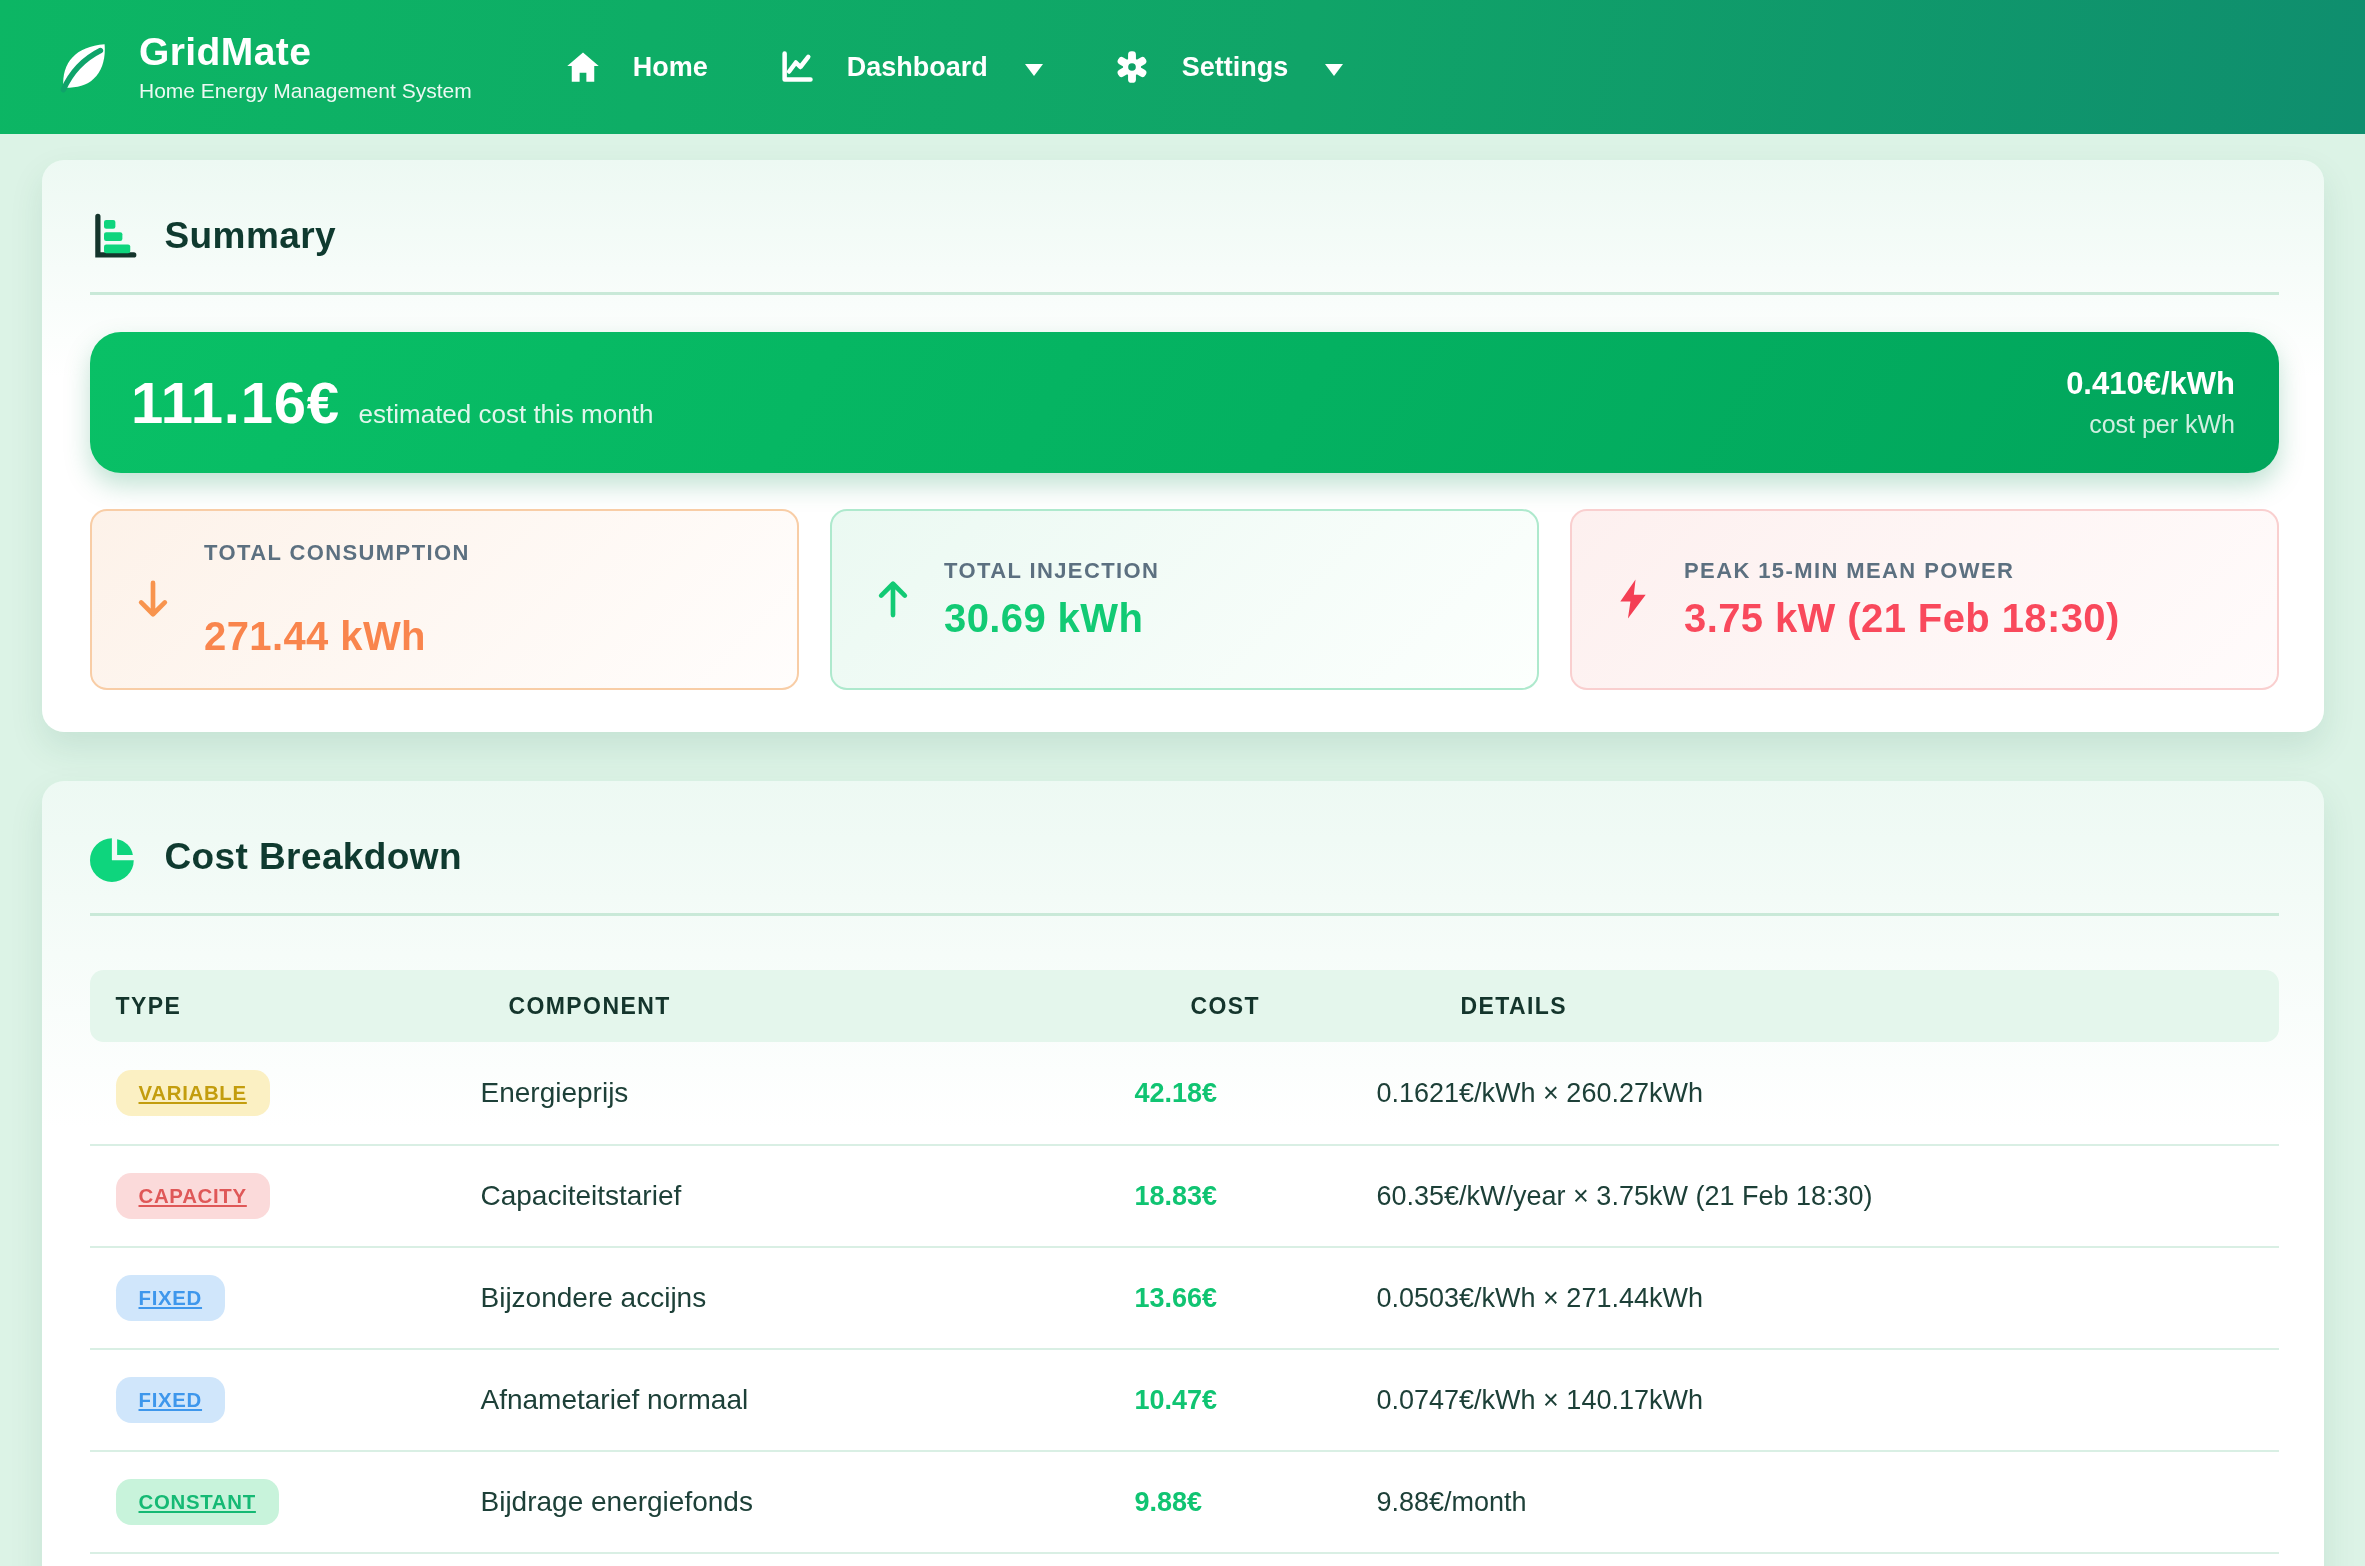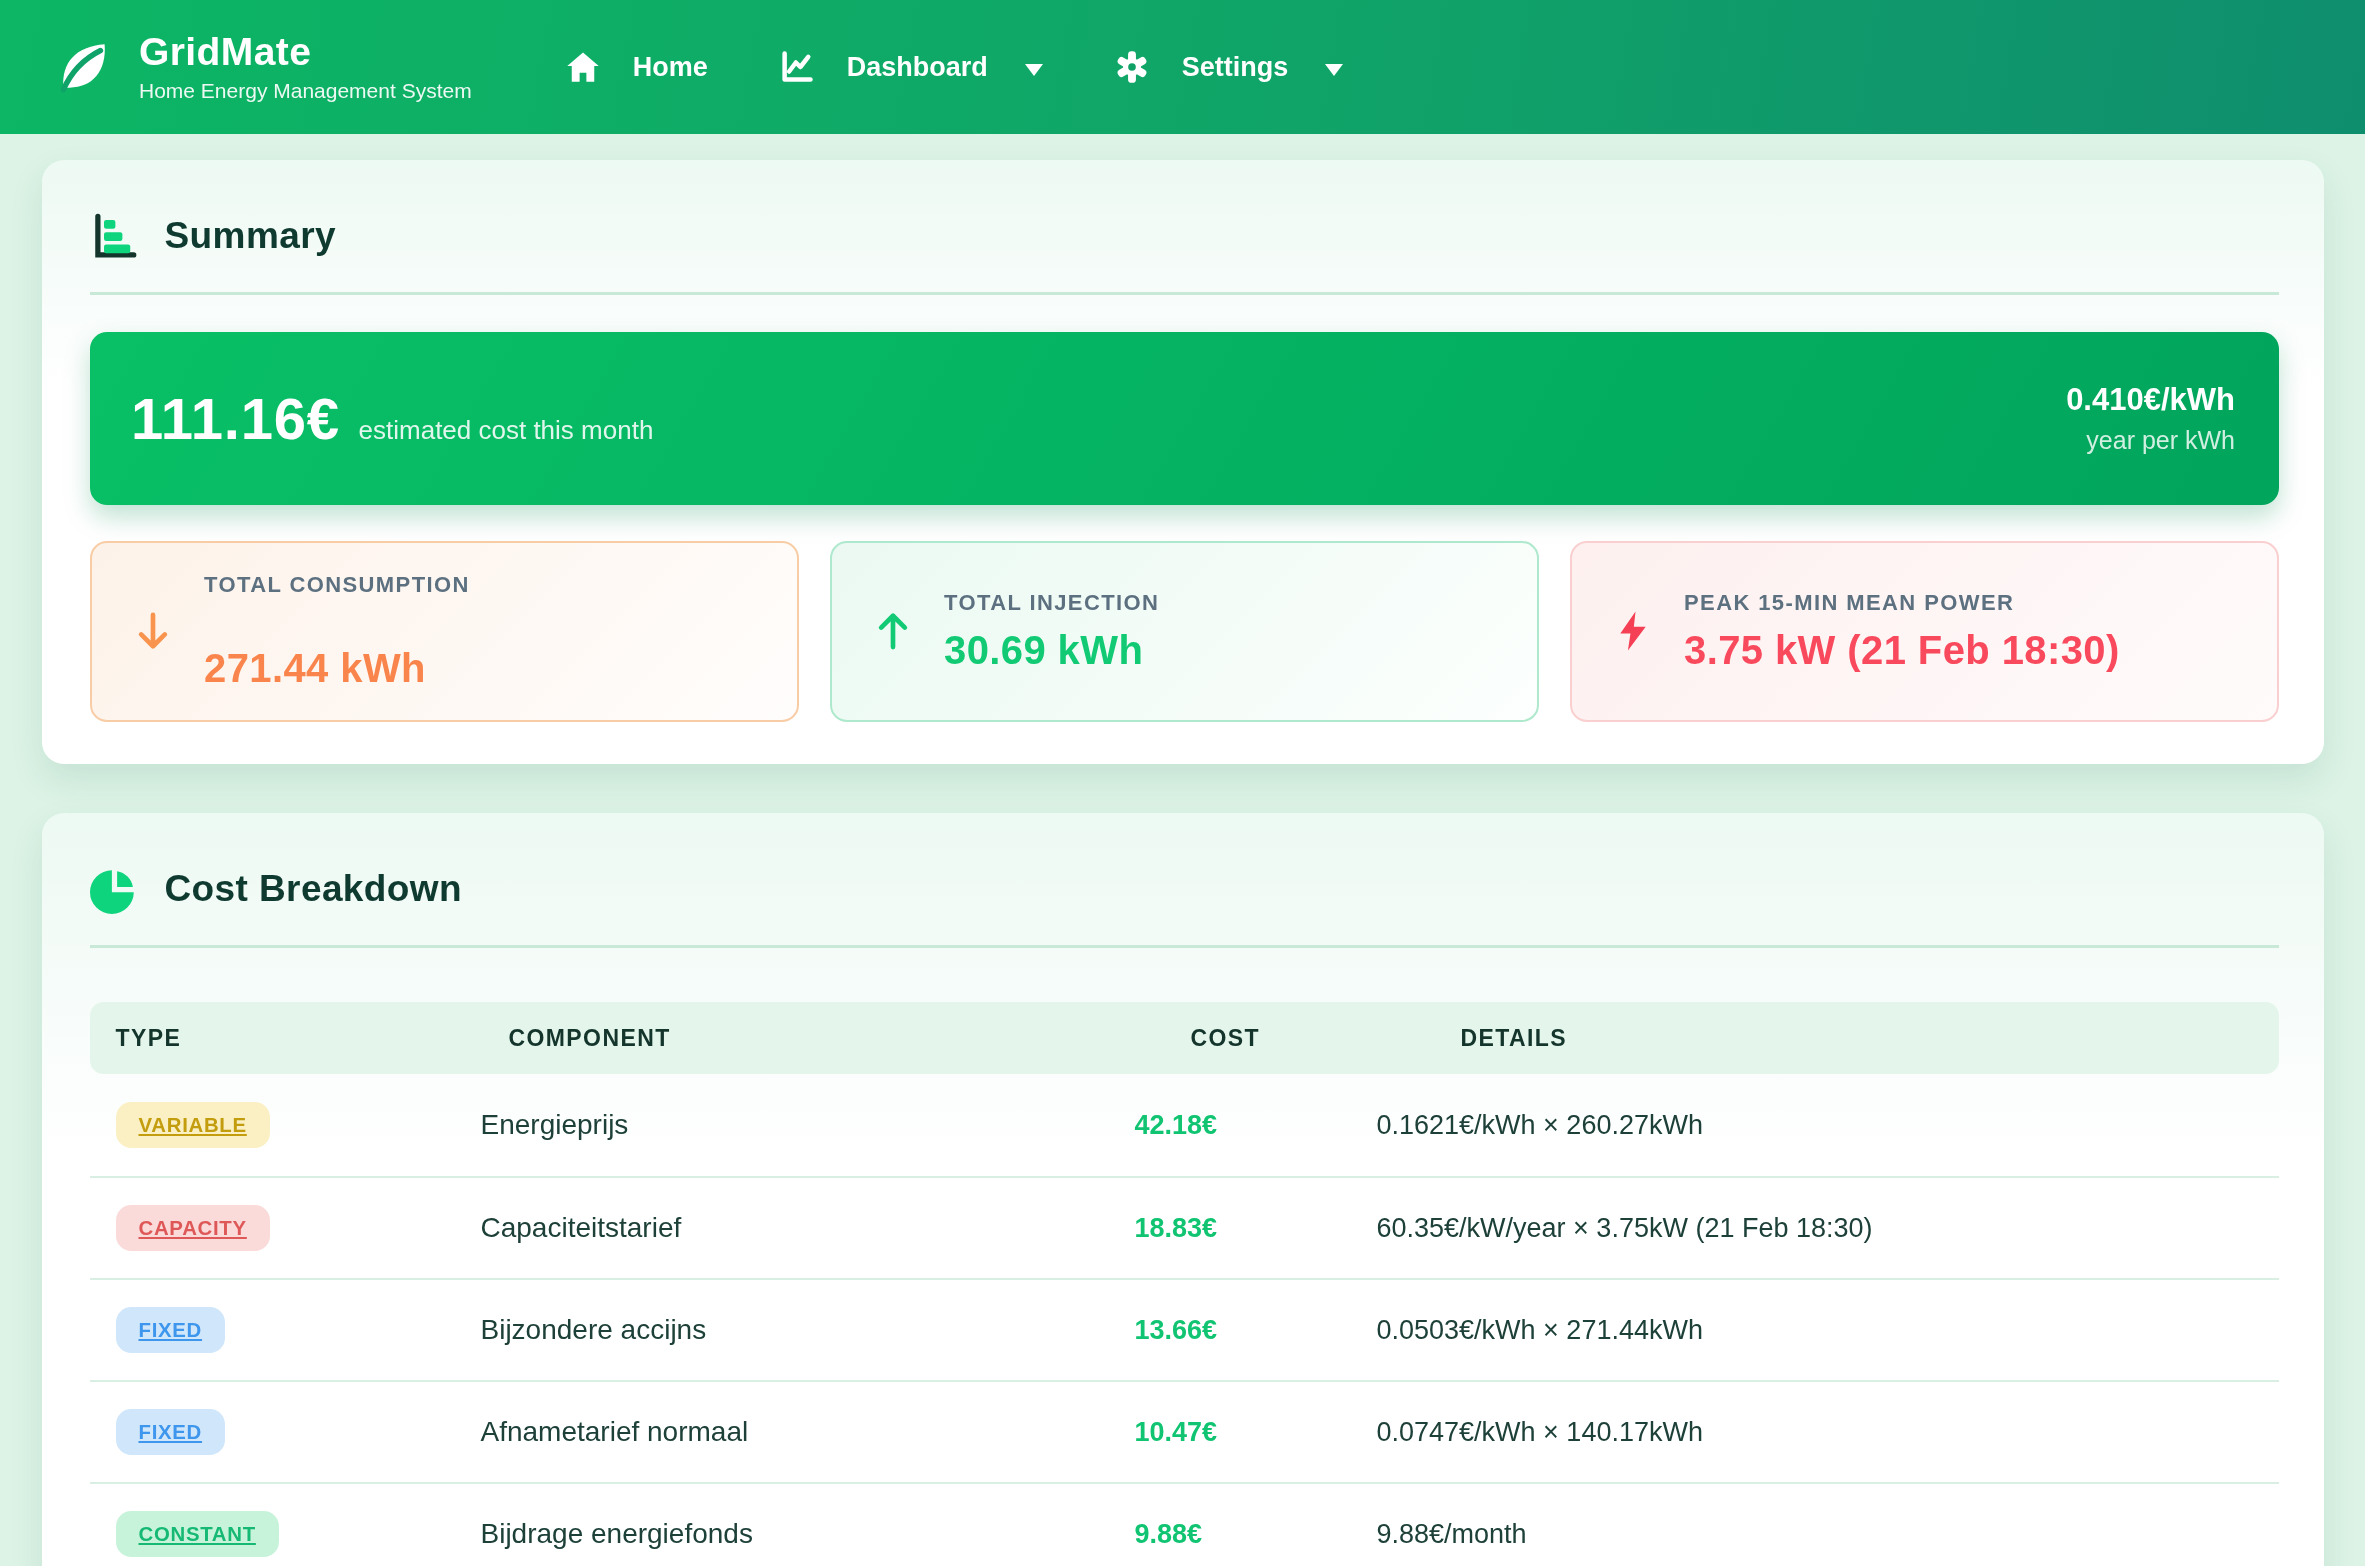--- a/index.html
+++ b/index.html
@@ -41,22 +41,22 @@
   }
   .card + .card { margin-top:49px; }
   .card-head { display:flex; align-items:center; gap:25.5px; height:71px; }
   .card-head svg { width:49px; height:49px; }
   .card-title { font-size:37px; font-weight:800; color:#0f3a2f; letter-spacing:0.4px; }
   .divider { border:none; border-top:3.4px solid #c9e9d8; margin:20.4px 0 0 0; }
 
   
   .banner {
     margin-top:37px;
-    height:173px;
-    border-radius:17px;
+    height:141px;
+    border-radius:31px;
     background:linear-gradient(120deg,#09c066 0%,#04b161 55%,#01a55c 100%);
     box-shadow:0 12px 25.5px rgba(2,140,80,.25);
     display:flex; align-items:center; justify-content:space-between;
     padding:0 44px 0 41px;
     color:#fff;
   }
   .banner-left { display:flex; align-items:baseline; gap:18.7px; }
   .banner-amount { font-size:58px; font-weight:800; letter-spacing:0.8px; }
   .banner-caption { font-size:26px; font-weight:400; opacity:.88; }
   .banner-right { text-align:right; }
@@ -169,21 +169,21 @@
     </div>
     <hr class="divider">
 
     <div class="banner">
       <div class="banner-left">
         <span class="banner-amount">111.16€</span>
         <span class="banner-caption">estimated cost this month</span>
       </div>
       <div class="banner-right">
         <div class="banner-rate">0.410€/kWh</div>
-        <div class="banner-rate-caption">year per kWh</div>
+        <div class="banner-rate-caption">cost per kWh</div>
       </div>
     </div>
 
     <div class="stats">
       <div class="stat" data-theme="orange">
         <svg viewBox="0 0 52 52">
           <path d="M26 7 V43 M12 30 L26 44 L40 30" stroke="#f8944e" stroke-width="5.5" fill="none" stroke-linecap="round" stroke-linejoin="round"></path>
         </svg>
         <div>
           <div class="stat-label">TOTAL CONSUMPTION</div>

